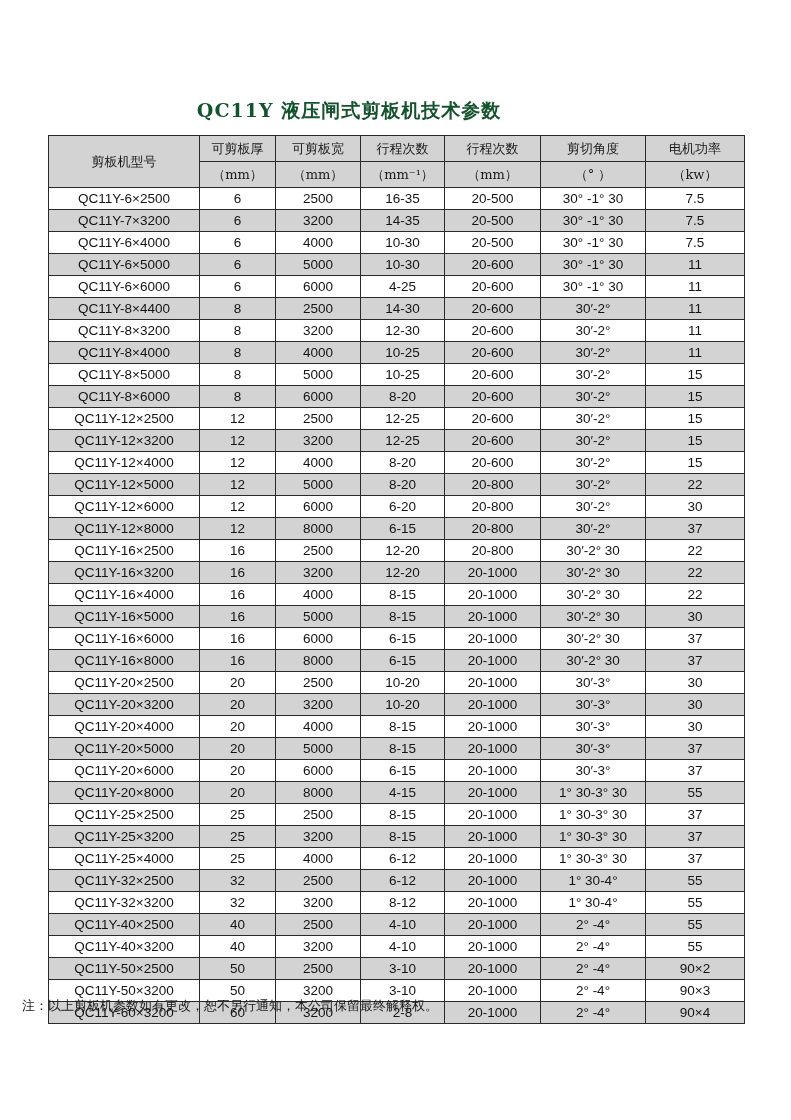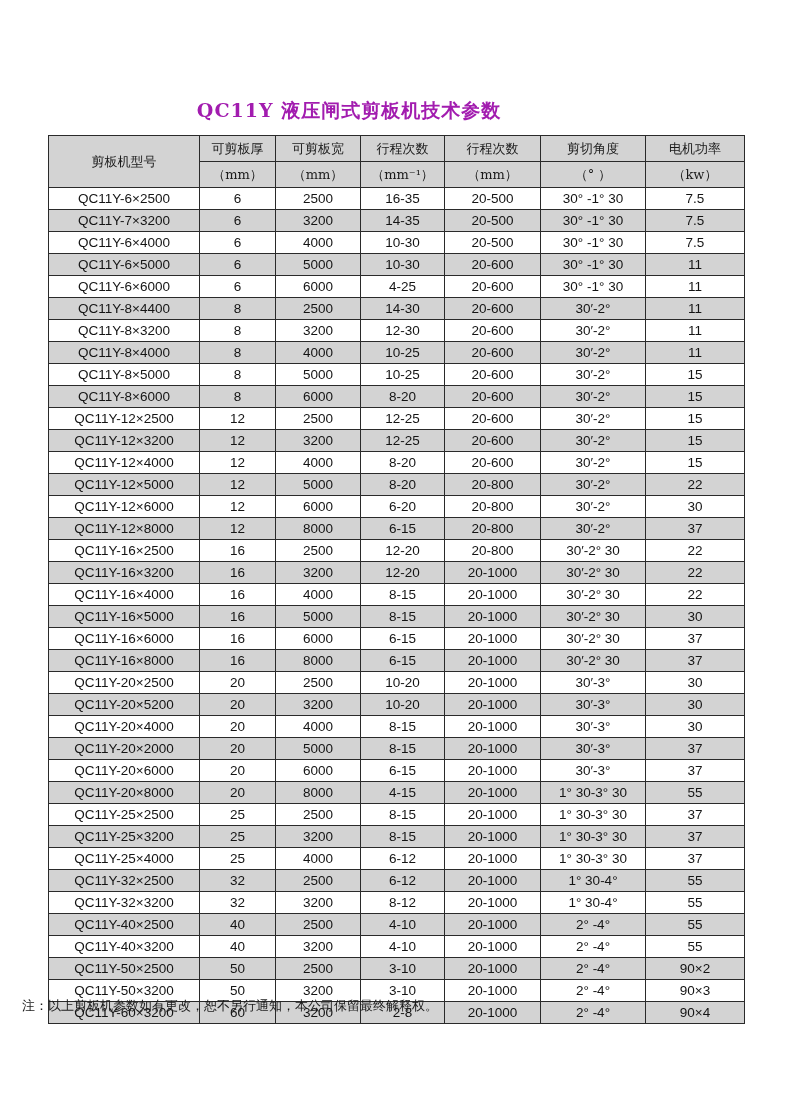--- a/index.html
+++ b/index.html
@@ -12,21 +12,21 @@
     overflow:hidden;
   }
   .doc-title{
     position:absolute;
     top:98px;left:0;width:698px;
     text-align:center;
     font-family:"DejaVu Serif","Liberation Serif",serif;
     font-weight:bold;
     font-size:19px;
     letter-spacing:1px;
-    color:#a21caf;
+    color:#14532d;
   }
   table.spec{
     position:absolute;
     top:135px;left:48px;
     width:696px;
     border-collapse:collapse;
     table-layout:fixed;
   }
   table.spec th, table.spec td{
     border:1px solid #2a2a2a;
@@ -299,39 +299,39 @@
       <tr>
         <td>QC11Y-20×2500</td>
         <td>20</td>
         <td>2500</td>
         <td>10-20</td>
         <td>20-1000</td>
         <td>30′-3°</td>
         <td>30</td>
       </tr>
       <tr>
-        <td>QC11Y-20×5200</td>
+        <td>QC11Y-20×3200</td>
         <td>20</td>
         <td>3200</td>
         <td>10-20</td>
         <td>20-1000</td>
         <td>30′-3°</td>
         <td>30</td>
       </tr>
       <tr>
         <td>QC11Y-20×4000</td>
         <td>20</td>
         <td>4000</td>
         <td>8-15</td>
         <td>20-1000</td>
         <td>30′-3°</td>
         <td>30</td>
       </tr>
       <tr>
-        <td>QC11Y-20×2000</td>
+        <td>QC11Y-20×5000</td>
         <td>20</td>
         <td>5000</td>
         <td>8-15</td>
         <td>20-1000</td>
         <td>30′-3°</td>
         <td>37</td>
       </tr>
       <tr>
         <td>QC11Y-20×6000</td>
         <td>20</td>

